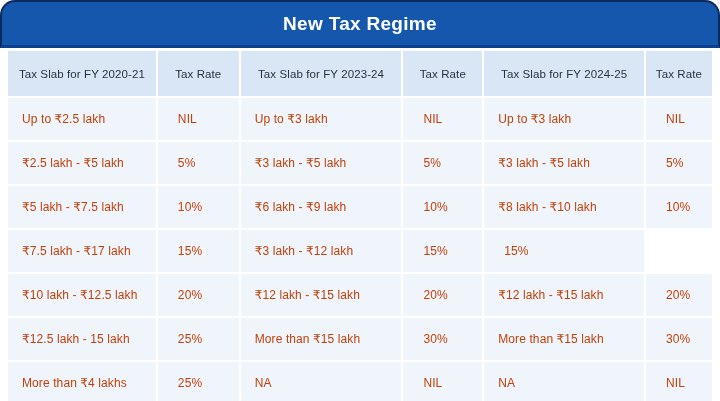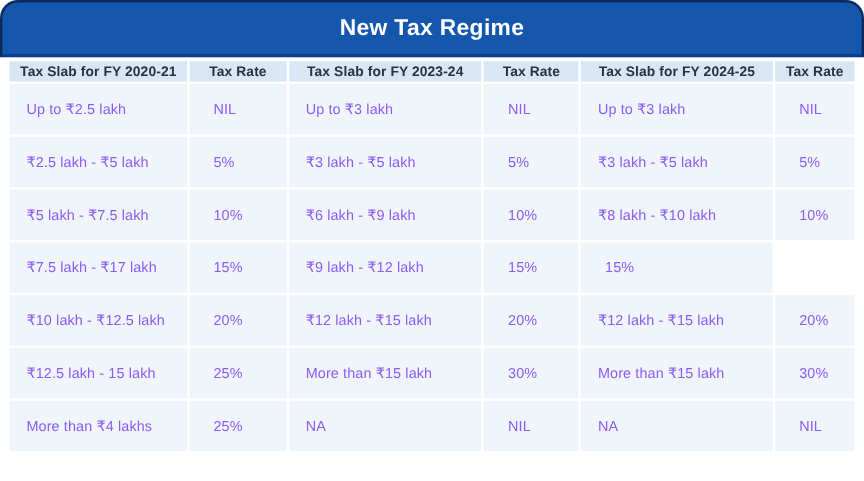--- a/index.html
+++ b/index.html
@@ -43,40 +43,40 @@
   .grid6 {
     display: grid;
     grid-template-columns: 150fr 82fr 163fr 80fr 162fr 67fr;
     column-gap: 2px;
   }
   .header-row {
     margin-bottom: 2px;
   }
   .header-row .cell {
     background: #D8E6F5;
-    height: 17px;
+    height: 45px;
     display: flex;
     align-items: center;
     justify-content: center;
     font-size: 11.5px;
-    font-weight: 700;
+    font-weight: 400;
     color: #2A3240;
     letter-spacing: 0.1px;
   }
   .trow {
     margin-bottom: 2px;
   }
   .trow .cell {
     background: #EFF5FA;
     height: 42px;
     display: flex;
     align-items: center;
     font-size: 12px;
     font-weight: 500;
-    color: #8b5cf6;
+    color: #c2410c;
     letter-spacing: 0.1px;
   }
   .cell.slab { padding-left: 14px; }
   .cell.rate { padding-left: 20px; }
   .trow:last-child { margin-bottom: 0; }
 </style>
 </head>
 <body>
 
 <div class="page">
@@ -119,21 +119,21 @@
       <div class="cell rate">10%</div>
       <div class="cell slab">₹6 lakh - ₹9 lakh</div>
       <div class="cell rate">10%</div>
       <div class="cell slab">₹8 lakh - ₹10 lakh</div>
       <div class="cell rate">10%</div>
     </div>
 
     <div class="grid6 trow">
       <div class="cell slab">₹7.5 lakh - ₹17 lakh</div>
       <div class="cell rate">15%</div>
-      <div class="cell slab">₹9 lakh - ₹12 lakh</div>
+      <div class="cell slab">₹3 lakh - ₹12 lakh</div>
       <div class="cell rate">15%</div>
       <div class="cell rate">15%</div>
     </div>
 
     <div class="grid6 trow">
       <div class="cell slab">₹10 lakh - ₹12.5 lakh</div>
       <div class="cell rate">20%</div>
       <div class="cell slab">₹12 lakh - ₹15 lakh</div>
       <div class="cell rate">20%</div>
       <div class="cell slab">₹12 lakh - ₹15 lakh</div>

